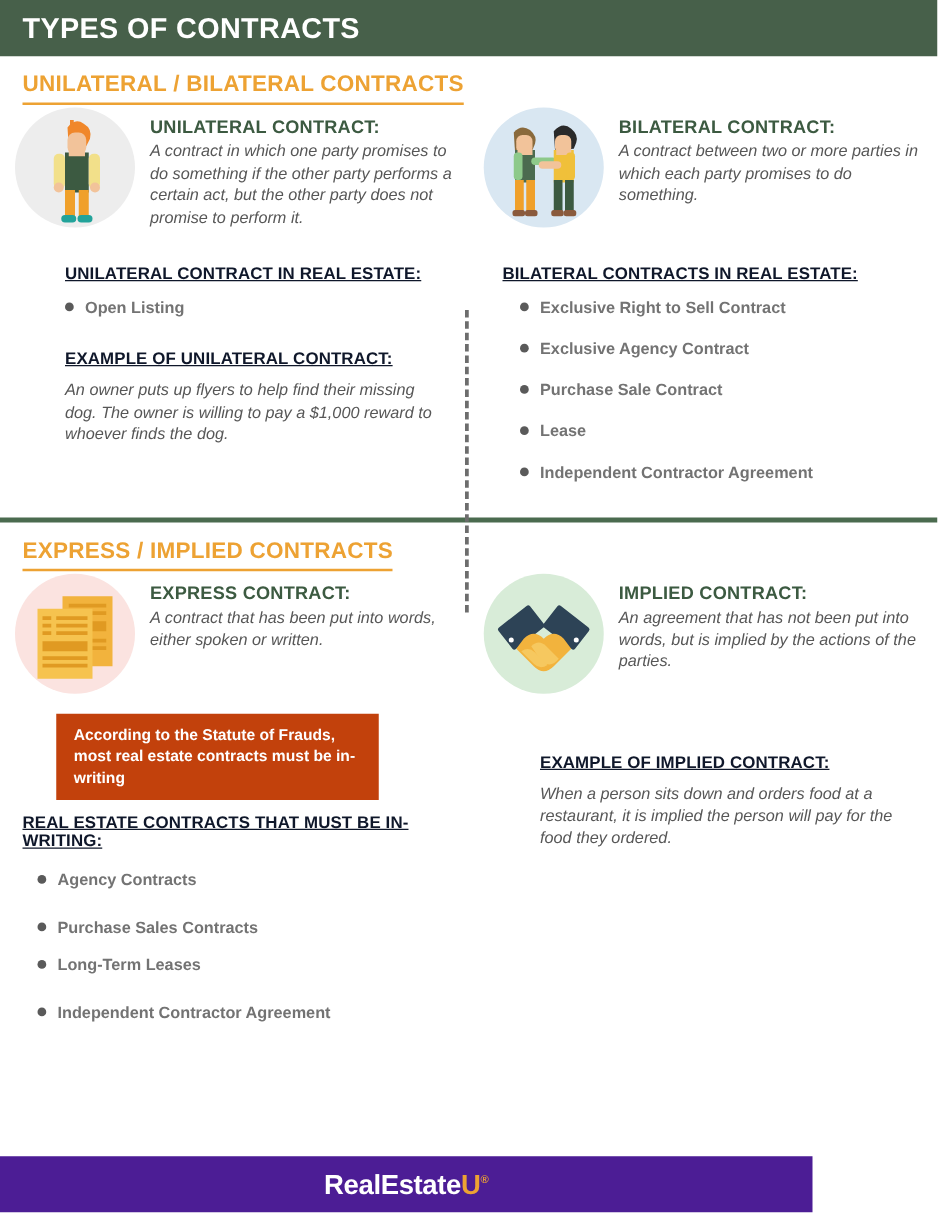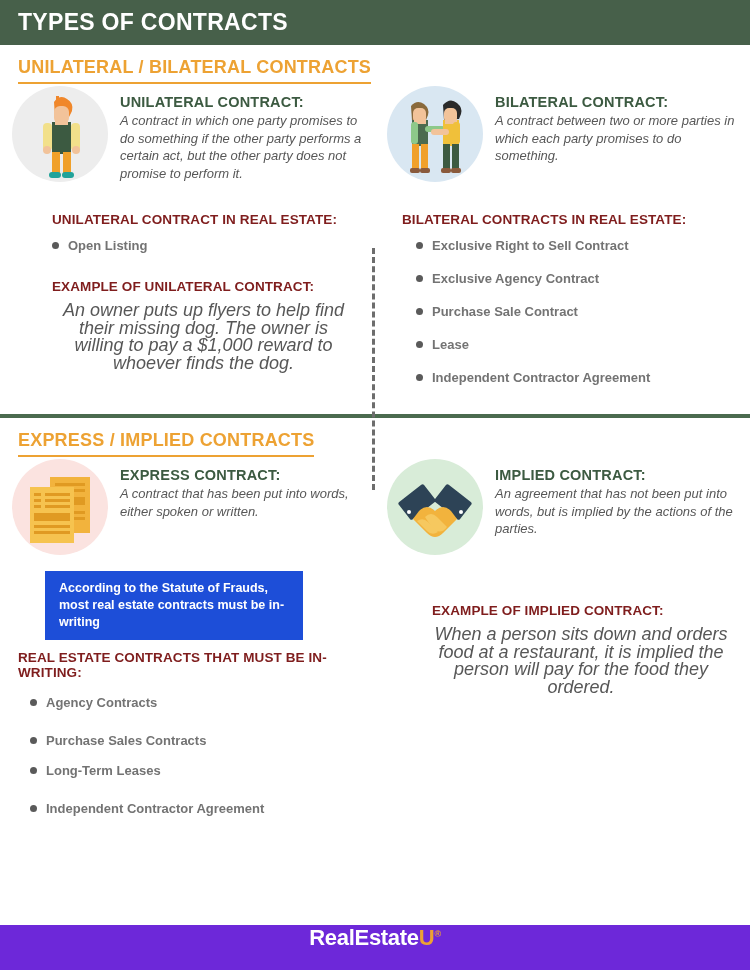--- a/index.html
+++ b/index.html
@@ -87,23 +87,24 @@
   }
   .def-body {
     font-style: italic;
     font-size: 13px;
     line-height: 17.5px;
     color: #575757;
   }
 
   
   .list-heading {
-    color: #7f1d1d;
+    color: #0f172a;
     font-size: 13.5px;
     font-weight: bold;
+    text-decoration: underline;
     letter-spacing: 0.1px;
     display: inline-block;
   }
   .bullet-list {
     list-style: none;
     margin: 10px 0 0 0;
     padding: 0;
   }
   .bullet-list li {
     display: flex;
@@ -118,25 +119,24 @@
     height: 7px;
     border-radius: 50%;
     background: #5a5a5a;
     margin-right: 9px;
     flex: 0 0 7px;
     position: relative;
     top: -1px;
   }
   .para-italic {
     font-style: italic;
-    font-size: 18px;
+    font-size: 13px;
     line-height: 17.5px;
     color: #575757;
     margin-top: 7px;
-    text-align: center;
   }
 
   
   .dashed-divider {
     position: absolute;
     left: 372px;
     top: 248px;
     width: 0;
     height: 242px;
     border-left: 3px dashed #6d6d6d;
@@ -144,41 +144,42 @@
 
   
   .green-rule {
     height: 4px;
     background: #4b6b4f;
     width: 750px;
   }
 
   
   .callout {
-    background: #1d4ed8;
+    background: #c2410c;
     color: #ffffff;
     font-size: 12.5px;
     font-weight: bold;
     line-height: 17px;
     padding: 9px 14px;
     margin: 0 0 0 45px;
     display: inline-block;
     box-sizing: border-box;
     width: 258px;
   }
 
   
   .footer {
     position: absolute;
     left: 0;
     bottom: 0;
-    width: 750px;
+    width: 650px;
     height: 45px;
-    background: #6d28d9;
-    display: flex;
+    background: #4c1d95;
+    display: flex;
+    align-items: center;
     justify-content: center;
   }
   .logo {
     font-size: 22px;
     font-weight: bold;
     color: #ffffff;
     letter-spacing: -0.3px;
   }
   .logo-u { color: #eda233; }
   .logo-reg {

